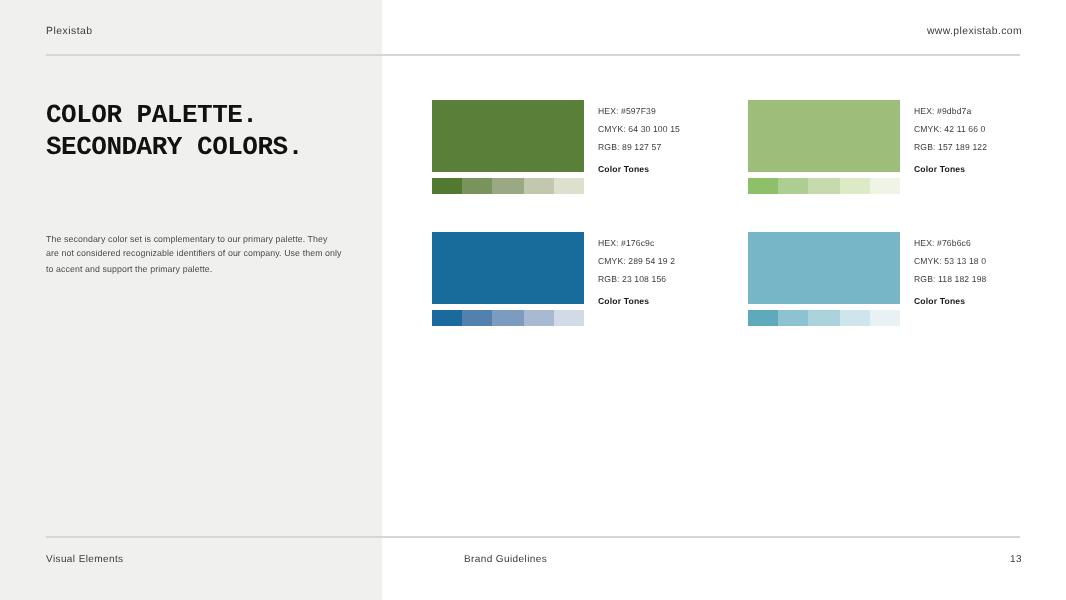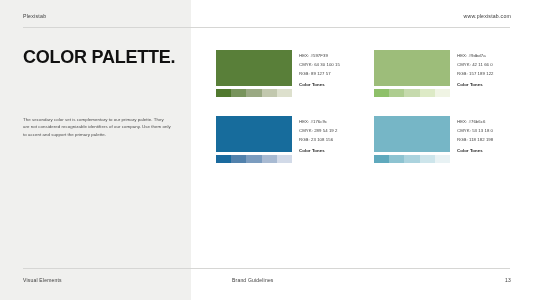--- a/index.html
+++ b/index.html
@@ -30,22 +30,22 @@
     font-size:5.2px; letter-spacing:.2px; color:#3a3a3a; font-weight:400;
   }
   .header-rule {
     position:absolute; left:23px; top:27px; width:487px; height:1px;
     background:#d6d6d4;
   }
 
   
   .title-block { position:absolute; left:23px; top:50px; width:160px; }
   .title-line {
-    font-size:18px; font-weight:bold; color:#111111;
-    letter-spacing:-0.25px; line-height:15.5px;
+    font-size:13px; font-weight:bold; color:#111111;
+    letter-spacing:-0.25px; line-height:15.5px;font-family:Liberation Mono, monospace;
   }
 
   
   .desc {
     position:absolute; left:23px; top:116px; width:148px;
     font-size:4.4px; line-height:7.4px; color:#4a4a4a; font-weight:400;
     letter-spacing:.05px;
   }
 
   
@@ -93,20 +93,21 @@
   <div class="left-panel"></div>
 
   <div class="header">
     <div class="logo">Plexistab</div>
     <div class="site-url">www.plexistab.com</div>
     <div class="header-rule"></div>
   </div>
 
   <div class="title-block">
     <div class="title-line">COLOR PALETTE.</div>
+    <div class="title-line">SECONDARY COLORS.</div>
   </div>
 
   <div class="desc">The secondary color set is complementary to our primary palette. They are not considered recognizable identifiers of our company. Use them only to accent and support the primary palette.</div>
 
   <div class="grid">
 
     <div class="grid-row">
 
       <div class="swatch-cell">
         <div class="swatch-visual">

